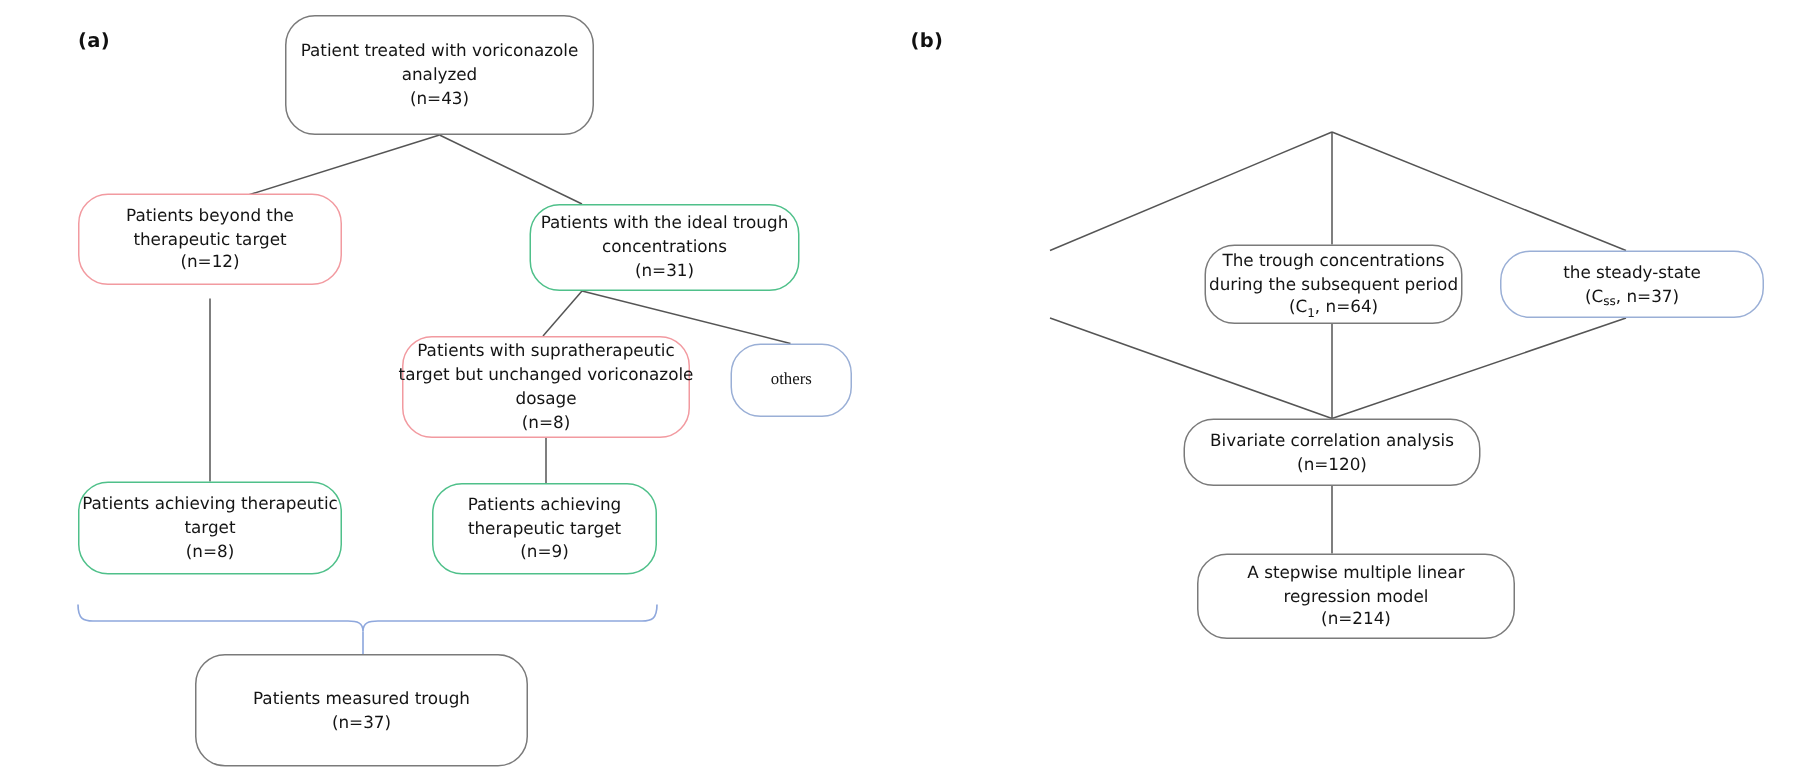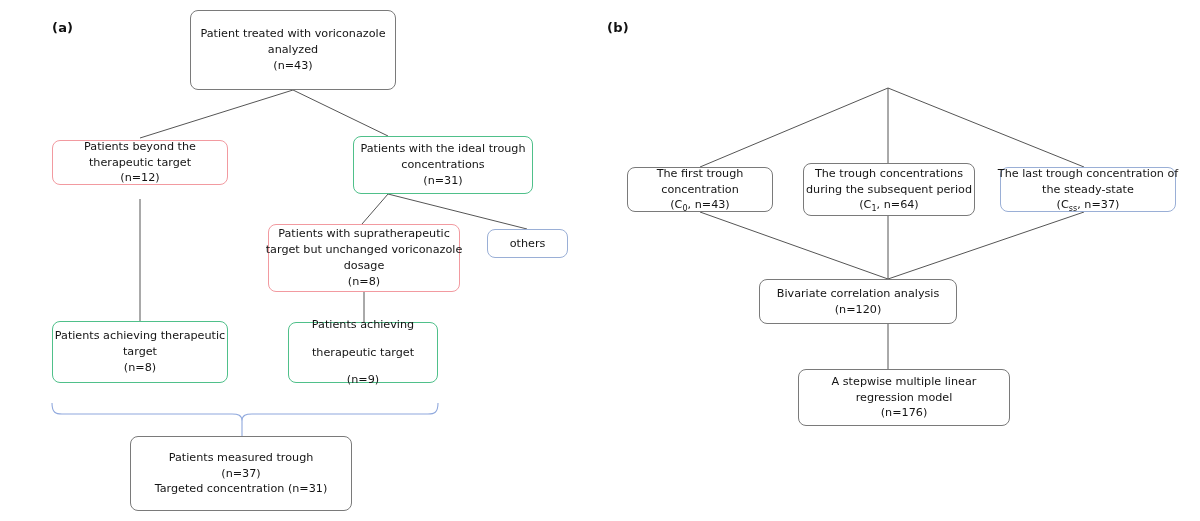--- a/index.html
+++ b/index.html
@@ -33,21 +33,21 @@
     position: absolute;
     font-size: 13px;
     font-weight: bold;
     color: #111;
     letter-spacing: 0.2px;
   }
   .node {
     position: absolute;
     box-sizing: border-box;
     border: 1px solid #7a7a7a;
-    border-radius: 8px;
+    border-radius: 20px;
     background: #ffffff;
     display: flex;
     flex-direction: column;
     align-items: center;
     justify-content: center;
     text-align: center;
     font-size: 11.2px;
     line-height: 1.42;
     color: #141414;
     padding: 4px 6px;
@@ -105,86 +105,79 @@
   </svg>
 
   <div class="panel-label" style="left:52px; top:20px;">(a)</div>
 
   <div class="node gray" style="left:190px; top:10px; width:206px; height:80px;">
     <span class="ln">Patient treated with voriconazole</span>
     <span class="ln">analyzed</span>
     <span class="ln">(n=43)</span>
   </div>
 
-  <div class="node red" style="left:52px; top:140px; width:176px; height:45px;">
+  <div class="node red" style="left:52px; top:129px; width:176px; height:61px;">
     <span class="ln">Patients beyond the</span>
     <span class="ln">therapeutic target</span>
     <span class="ln">(n=12)</span>
   </div>
 
   <div class="node green" style="left:353px; top:136px; width:180px; height:58px;">
     <span class="ln">Patients with the ideal trough</span>
     <span class="ln">concentrations</span>
     <span class="ln">(n=31)</span>
   </div>
 
   <div class="node red" style="left:268px; top:224px; width:192px; height:68px;">
     <span class="ln">Patients with supratherapeutic</span>
     <span class="ln">target but unchanged voriconazole</span>
     <span class="ln">dosage</span>
     <span class="ln">(n=8)</span>
   </div>
 
-  <div class="node blue" style="left:487px; top:229px; width:81px; height:29px;">
+  <div class="node blue" style="left:487px; top:229px; width:81px; height:49px;font-family:Liberation Serif, serif;">
     <span class="ln">others</span>
   </div>
 
   <div class="node green" style="left:52px; top:321px; width:176px; height:62px;">
     <span class="ln">Patients achieving therapeutic</span>
     <span class="ln">target</span>
     <span class="ln">(n=8)</span>
   </div>
 
-  <div class="node green" style="left:288px; top:322px; width:150px; height:61px;gap:12px;">
+  <div class="node green" style="left:288px; top:322px; width:150px; height:61px;">
     <span class="ln">Patients achieving</span>
     <span class="ln">therapeutic target</span>
     <span class="ln">(n=9)</span>
   </div>
 
   <div class="node gray" style="left:130px; top:436px; width:222px; height:75px;align-items:center;">
     <span class="ln">Patients measured trough</span>
     <span class="ln">(n=37)</span>
-    <span class="ln">Targeted concentration (n=31)</span>
   </div>
 
   <div class="panel-label" style="left:607px; top:20px;">(b)</div>
 
 
-  <div class="node gray" style="left:627px; top:167px; width:146px; height:45px;">
-    <span class="ln">The first trough</span>
-    <span class="ln">concentration</span>
-    <span class="ln"><span>(C</span><sub>0</sub><span>, n=43)</span></span>
-  </div>
 
   <div class="node gray" style="left:803px; top:163px; width:172px; height:53px;">
     <span class="ln">The trough concentrations</span>
     <span class="ln">during the subsequent period</span>
     <span class="ln"><span>(C</span><sub>1</sub><span>, n=64)</span></span>
   </div>
 
   <div class="node blue" style="left:1000px; top:167px; width:176px; height:45px;">
-    <span class="ln">The last trough concentration of</span>
     <span class="ln">the steady-state</span>
     <span class="ln"><span>(C</span><sub>ss</sub><span>, n=37)</span></span>
   </div>
 
-  <div class="node gray" style="left:759px; top:279px; width:198px; height:45px;">
+  <div class="node gray" style="left:789px; top:279px; width:198px; height:45px;">
     <span class="ln">Bivariate correlation analysis</span>
     <span class="ln">(n=120)</span>
   </div>
 
   <div class="node gray" style="left:798px; top:369px; width:212px; height:57px;">
     <span class="ln">A stepwise multiple linear</span>
     <span class="ln">regression model</span>
-    <span class="ln">(n=176)</span>
+    <span class="ln">(n=214)</span>
   </div>
 
 </div>
 
 </body></html>

